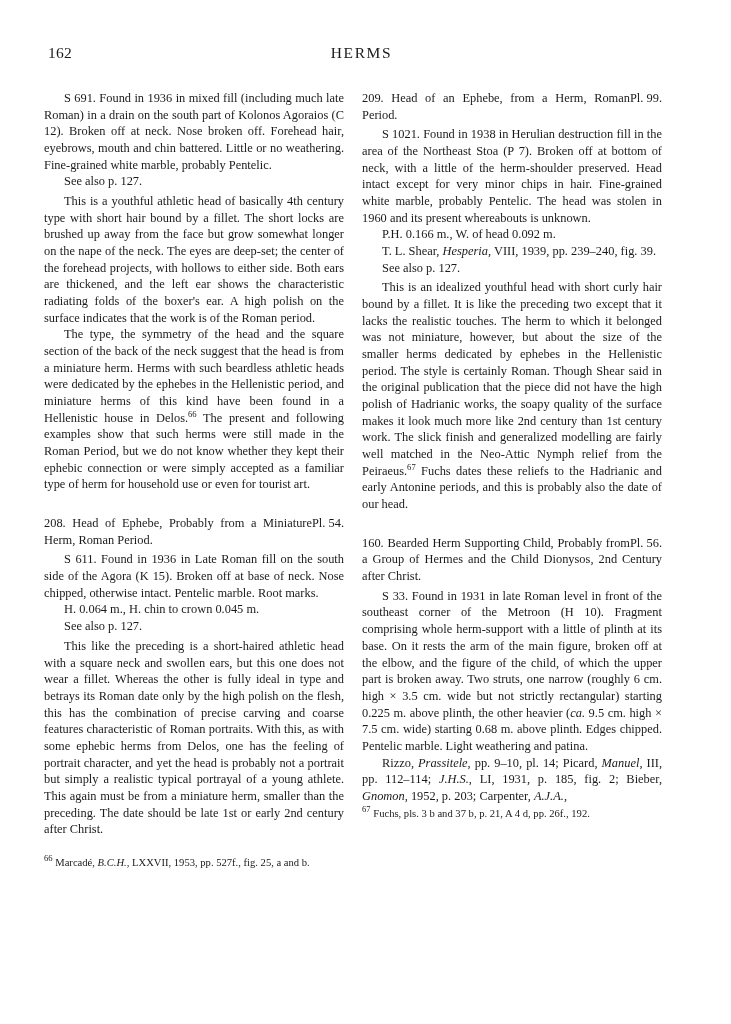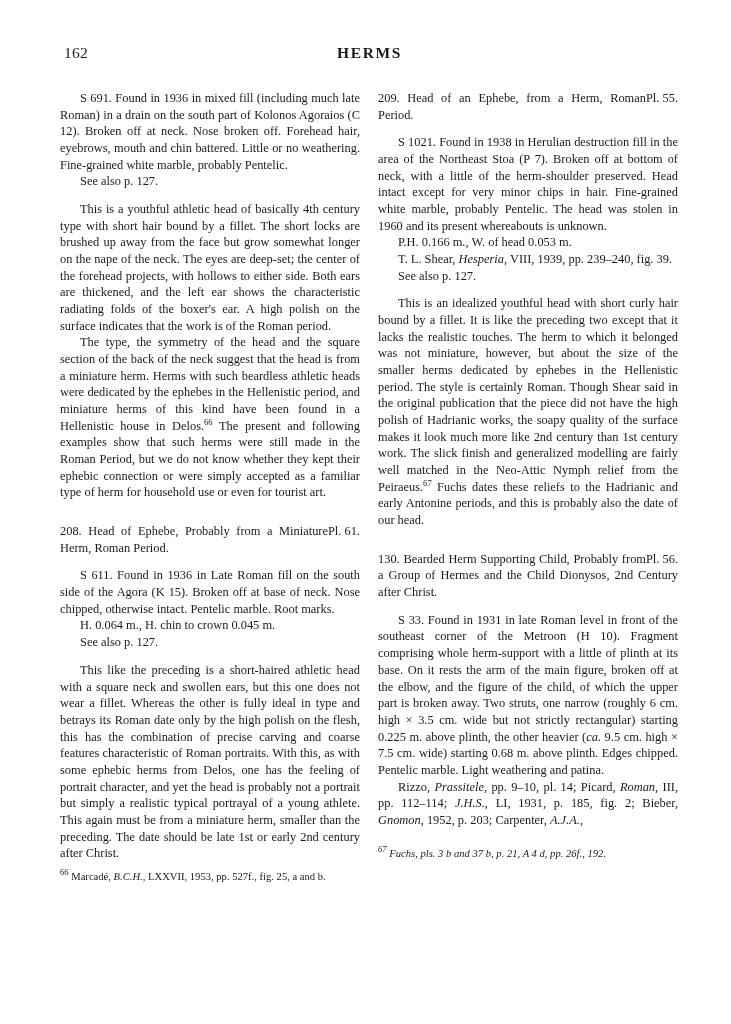--- a/index.html
+++ b/index.html
@@ -11,39 +11,39 @@
     width: 731px;
     height: 1024px;
     font-family: "Liberation Serif", serif;
     color: #1a1a1a;
   }
   .page {
     position: relative;
     width: 731px;
     height: 1024px;
     box-sizing: border-box;
-    padding: 44px 52px 30px 60px;
+    padding: 44px 52px 30px 44px;
   }
   .running-head {
     position: relative;
     height: 30px;
     margin-bottom: 16px;
   }
   .folio {
     position: absolute;
     left: 4px;
     top: 0;
     font-size: 15.5px;
     letter-spacing: 0.3px;
   }
   .head-title {
     text-align: center;
     font-size: 15.5px;
     letter-spacing: 1.6px;
-    font-weight: bold;
+    font-weight: normal;
   }
   .columns {
     display: flex;
     gap: 18px;
     align-items: flex-start;
   }
   .col {
     width: 300px;
     font-size: 12.4px;
     line-height: 1.345;
@@ -51,21 +51,21 @@
     -webkit-hyphens: none;
     hyphens: none;
   }
   p {
     margin: 0;
   }
   p.indent {
     text-indent: 20px;
   }
   p.gap {
-    margin-top: 11px;
+    margin-top: 3px;
   }
   p.entry {
     margin-top: 22px;
     text-indent: 0;
   }
   .num {
     font-weight: normal;
   }
   .plate {
     float: right;
@@ -78,25 +78,24 @@
     vertical-align: super;
     line-height: 0;
   }
   .noteblock {
     margin-top: 14px;
     font-size: 10.6px;
     line-height: 1.3;
     text-align: justify;
   }
   .col-left .noteblock {
-    margin-top: 8px;
+    margin-top: 18px;
   }
   .col-right .noteblock {
-    margin-top: 18px;
-    font-style: italic;
+    margin-top: 2px;
   }
   .notemark {
     font-size: 8.6px;
     vertical-align: super;
     line-height: 0;
   }
 </style>
 </head>
 <body>
 
@@ -113,56 +112,56 @@
 
       <p class="indent">S 691. Found in 1936 in mixed fill (including much late Roman) in a drain on the south part of Kolonos Agoraios (C 12). Broken off at neck. Nose broken off. Forehead hair, eyebrows, mouth and chin battered. Little or no weathering. Fine-grained white marble, probably Pentelic.</p>
 
 
       <p class="indent">See also p. 127.</p>
 
       <p class="indent gap">This is a youthful athletic head of basically 4th century type with short hair bound by a fillet. The short locks are brushed up away from the face but grow somewhat longer on the nape of the neck. The eyes are deep-set; the center of the forehead projects, with hollows to either side. Both ears are thickened, and the left ear shows the characteristic radiating folds of the boxer's ear. A high polish on the surface indicates that the work is of the Roman period.</p>
 
       <p class="indent"><span>The type, the symmetry of the head and the square section of the back of the neck suggest that the head is from a miniature herm. Herms with such beardless athletic heads were dedicated by the ephebes in the Hellenistic period, and miniature herms of this kind have been found in a Hellenistic house in Delos.</span><span class="sup">66</span><span> The present and following examples show that such herms were still made in the Roman Period, but we do not know whether they kept their ephebic connection or were simply accepted as a familiar type of herm for household use or even for tourist art.</span></p>
 
-      <p class="entry"><span class="plate">Pl. 61.</span><span class="num">208.</span><span> Head of Ephebe, Probably from a Miniature Herm, Roman Period.</span></p>
+      <p class="entry"><span class="plate">Pl. 54.</span><span class="num">208.</span><span> Head of Ephebe, Probably from a Miniature Herm, Roman Period.</span></p>
 
       <p class="indent gap">S 611. Found in 1936 in Late Roman fill on the south side of the Agora (K 15). Broken off at base of neck. Nose chipped, otherwise intact. Pentelic marble. Root marks.</p>
 
       <p class="indent">H. 0.064 m., H. chin to crown 0.045 m.</p>
 
       <p class="indent">See also p. 127.</p>
 
       <p class="indent gap">This like the preceding is a short-haired athletic head with a square neck and swollen ears, but this one does not wear a fillet. Whereas the other is fully ideal in type and betrays its Roman date only by the high polish on the flesh, this has the combination of precise carving and coarse features characteristic of Roman portraits. With this, as with some ephebic herms from Delos, one has the feeling of portrait character, and yet the head is probably not a portrait but simply a realistic typical portrayal of a young athlete. This again must be from a miniature herm, smaller than the preceding. The date should be late 1st or early 2nd century after Christ.</p>
 
       <div class="noteblock">
         <span class="notemark">66</span><span> Marcadé, <span class="it">B.C.H.</span>, LXXVII, 1953, pp. 527f., fig. 25, a and b.</span>
       </div>
 
     </div>
 
     <div class="col col-right">
 
-      <p><span class="plate">Pl. 55.</span><span class="num">209.</span><span> Head of an Ephebe, from a Herm, Roman Period.</span></p>
+      <p><span class="plate">Pl. 99.</span><span class="num">209.</span><span> Head of an Ephebe, from a Herm, Roman Period.</span></p>
 
       <p class="indent gap">S 1021. Found in 1938 in Herulian destruction fill in the area of the Northeast Stoa (P 7). Broken off at bottom of neck, with a little of the herm-shoulder preserved. Head intact except for very minor chips in hair. Fine-grained white marble, probably Pentelic. The head was stolen in 1960 and its present whereabouts is unknown.</p>
 
-      <p class="indent">P.H. 0.166 m., W. of head 0.053 m.</p>
+      <p class="indent">P.H. 0.166 m., W. of head 0.092 m.</p>
 
       <p class="indent">T. L. Shear, <span class="it">Hesperia</span>, VIII, 1939, pp. 239–240, fig. 39.</p>
 
       <p class="indent">See also p. 127.</p>
 
       <p class="indent gap"><span>This is an idealized youthful head with short curly hair bound by a fillet. It is like the preceding two except that it lacks the realistic touches. The herm to which it belonged was not miniature, however, but about the size of the smaller herms dedicated by ephebes in the Hellenistic period. The style is certainly Roman. Though Shear said in the original publication that the piece did not have the high polish of Hadrianic works, the soapy quality of the surface makes it look much more like 2nd century than 1st century work. The slick finish and generalized modelling are fairly well matched in the Neo-Attic Nymph relief from the Peiraeus.</span><span class="sup">67</span><span> Fuchs dates these reliefs to the Hadrianic and early Antonine periods, and this is probably also the date of our head.</span></p>
 
-      <p class="entry"><span class="plate">Pl. 56.</span><span class="num">130.</span><span> Bearded Herm Supporting Child, Probably from a Group of Hermes and the Child Dionysos, 2nd Century after Christ.</span></p>
+      <p class="entry"><span class="plate">Pl. 56.</span><span class="num">160.</span><span> Bearded Herm Supporting Child, Probably from a Group of Hermes and the Child Dionysos, 2nd Century after Christ.</span></p>
 
       <p class="indent gap">S 33. Found in 1931 in late Roman level in front of the southeast corner of the Metroon (H 10). Fragment comprising whole herm-support with a little of plinth at its base. On it rests the arm of the main figure, broken off at the elbow, and the figure of the child, of which the upper part is broken away. Two struts, one narrow (roughly 6 cm. high × 3.5 cm. wide but not strictly rectangular) starting 0.225 m. above plinth, the other heavier (<span class="it">ca.</span> 9.5 cm. high × 7.5 cm. wide) starting 0.68 m. above plinth. Edges chipped. Pentelic marble. Light weathering and patina.</p>
 
 
-      <p class="indent">Rizzo, <span class="it">Prassitele</span>, pp. 9–10, pl. 14; Picard, <span class="it">Roman</span>, III, pp. 112–114; <span class="it">J.H.S.</span>, LI, 1931, p. 185, fig. 2; Bieber, <span class="it">Gnomon</span>, 1952, p. 203; Carpenter, <span class="it">A.J.A.</span>,</p>
+      <p class="indent">Rizzo, <span class="it">Prassitele</span>, pp. 9–10, pl. 14; Picard, <span class="it">Manuel</span>, III, pp. 112–114; <span class="it">J.H.S.</span>, LI, 1931, p. 185, fig. 2; Bieber, <span class="it">Gnomon</span>, 1952, p. 203; Carpenter, <span class="it">A.J.A.</span>,</p>
 
       <div class="noteblock">
         <span class="notemark">67</span><span> Fuchs, pls. 3 b and 37 b, p. 21, A 4 d, pp. 26f., 192.</span>
       </div>
 
     </div>
 
   </div>
 </div>
 

